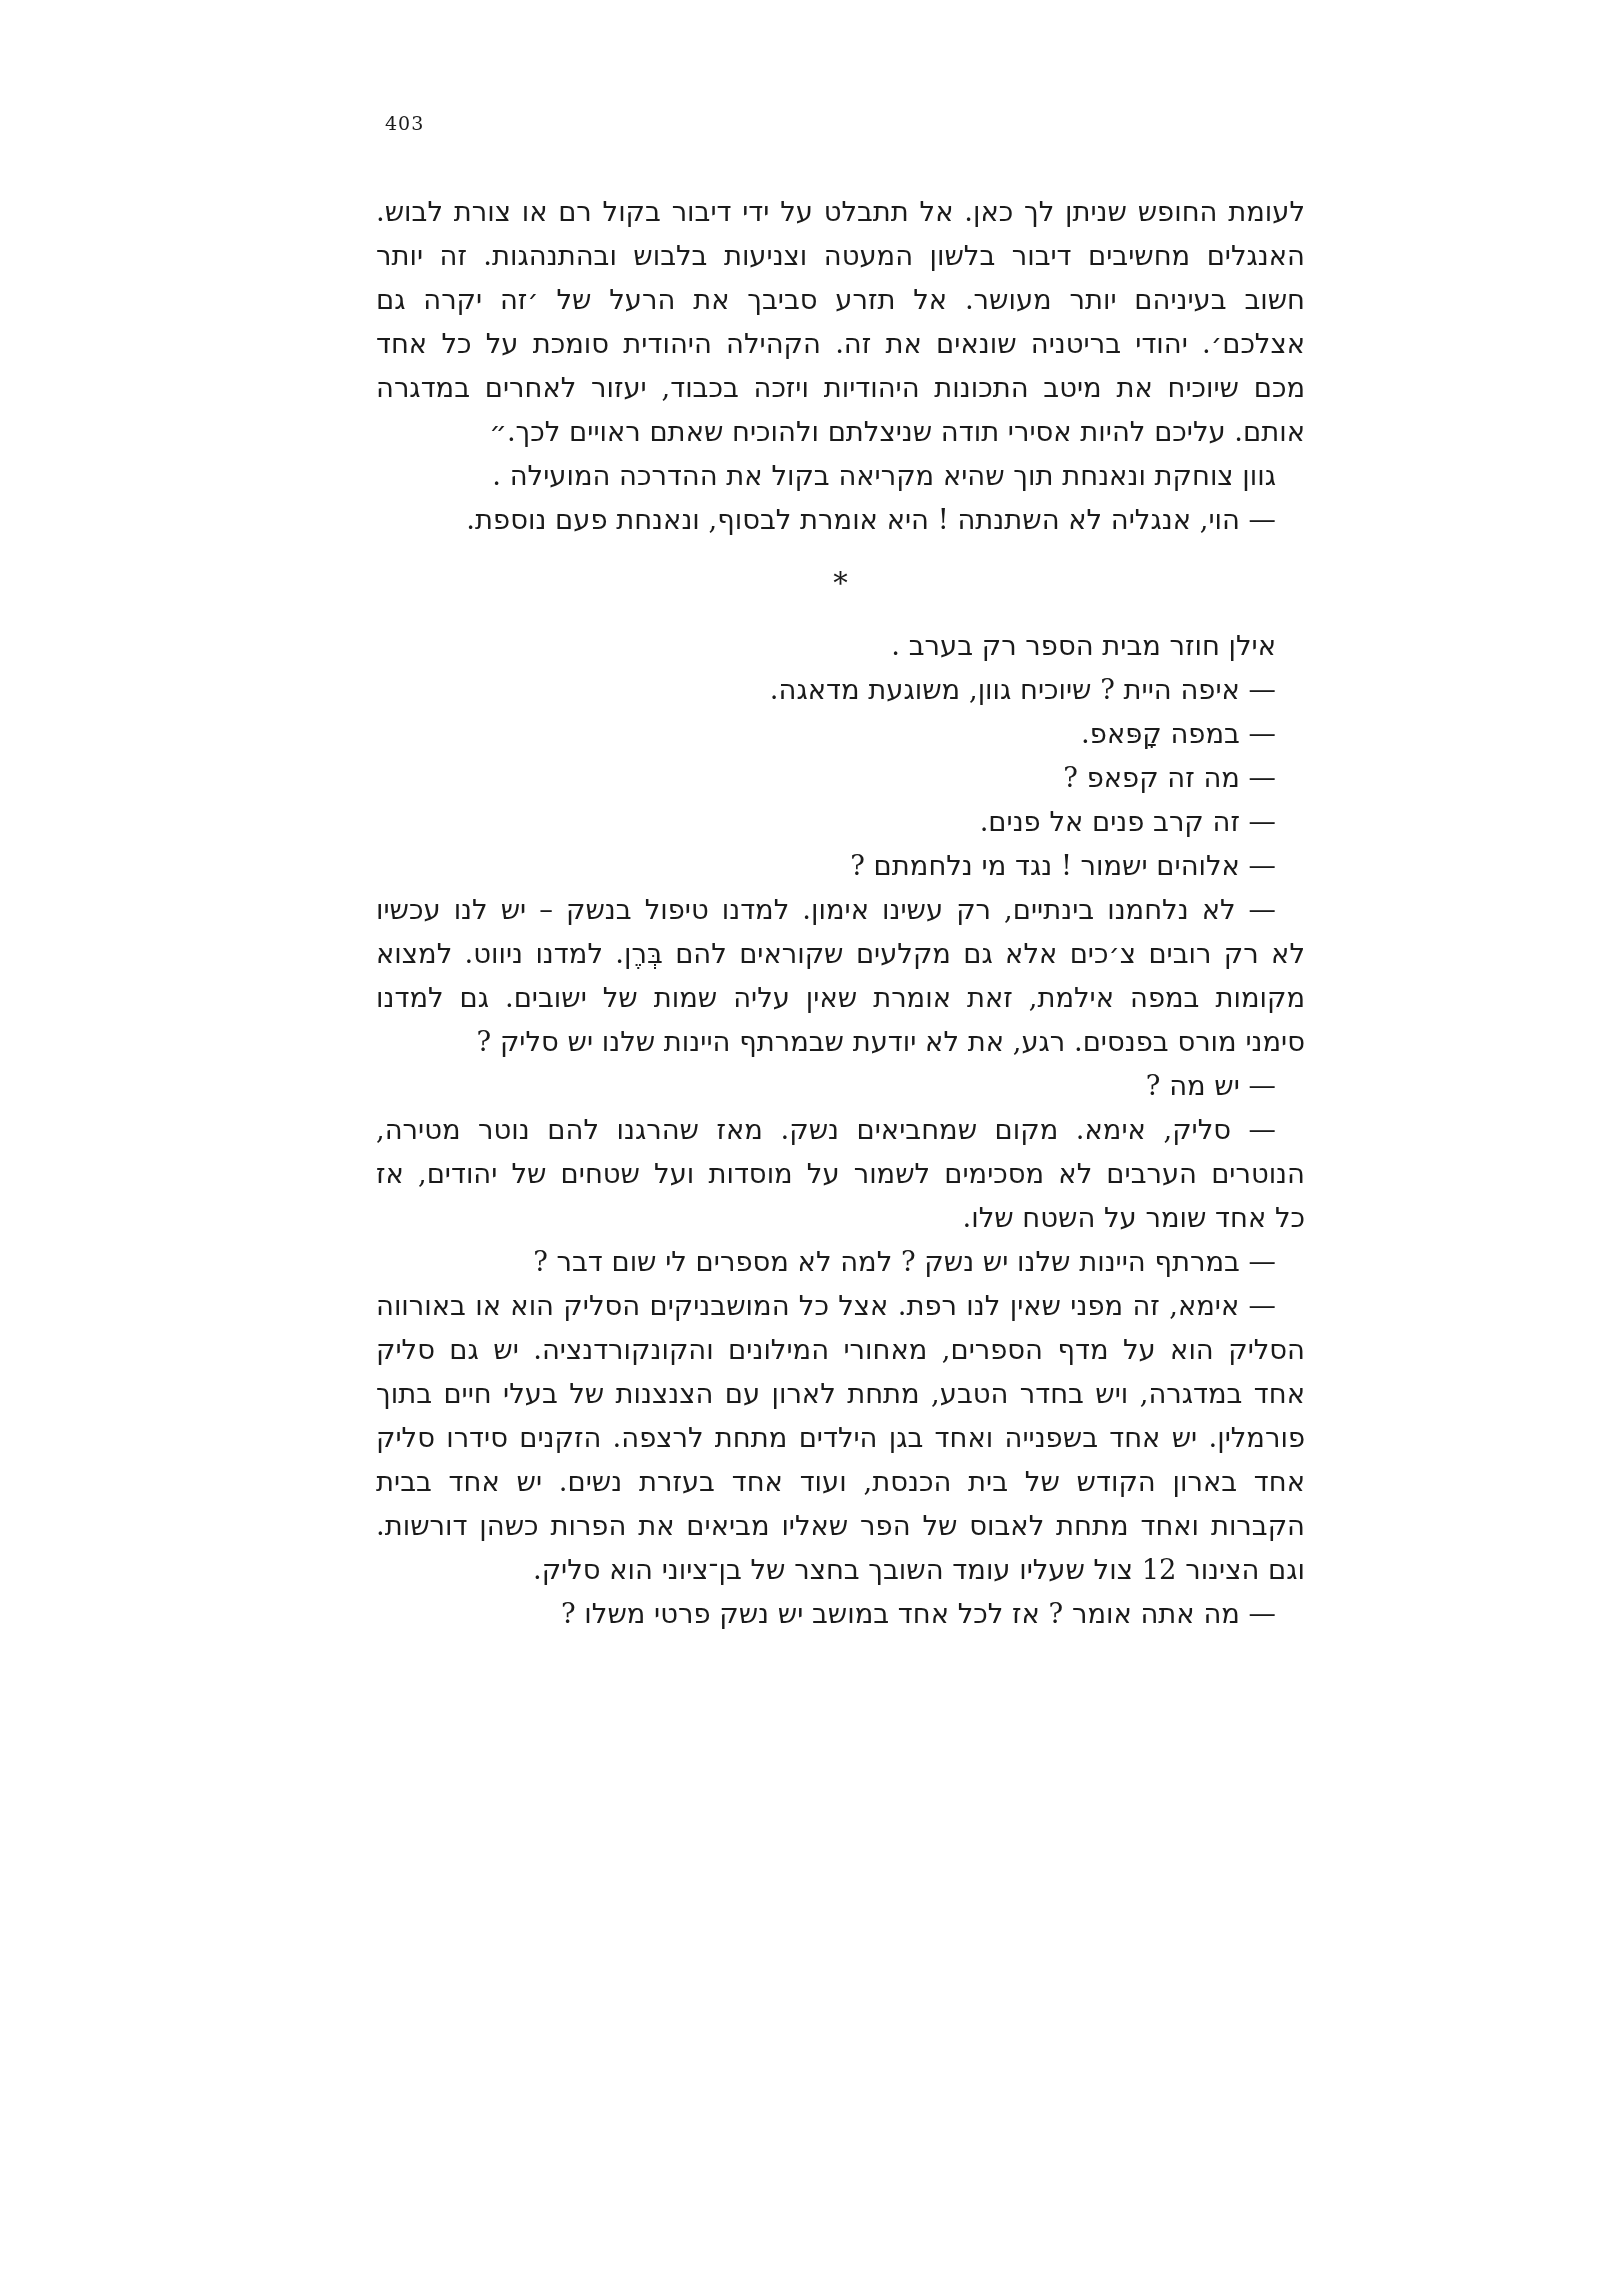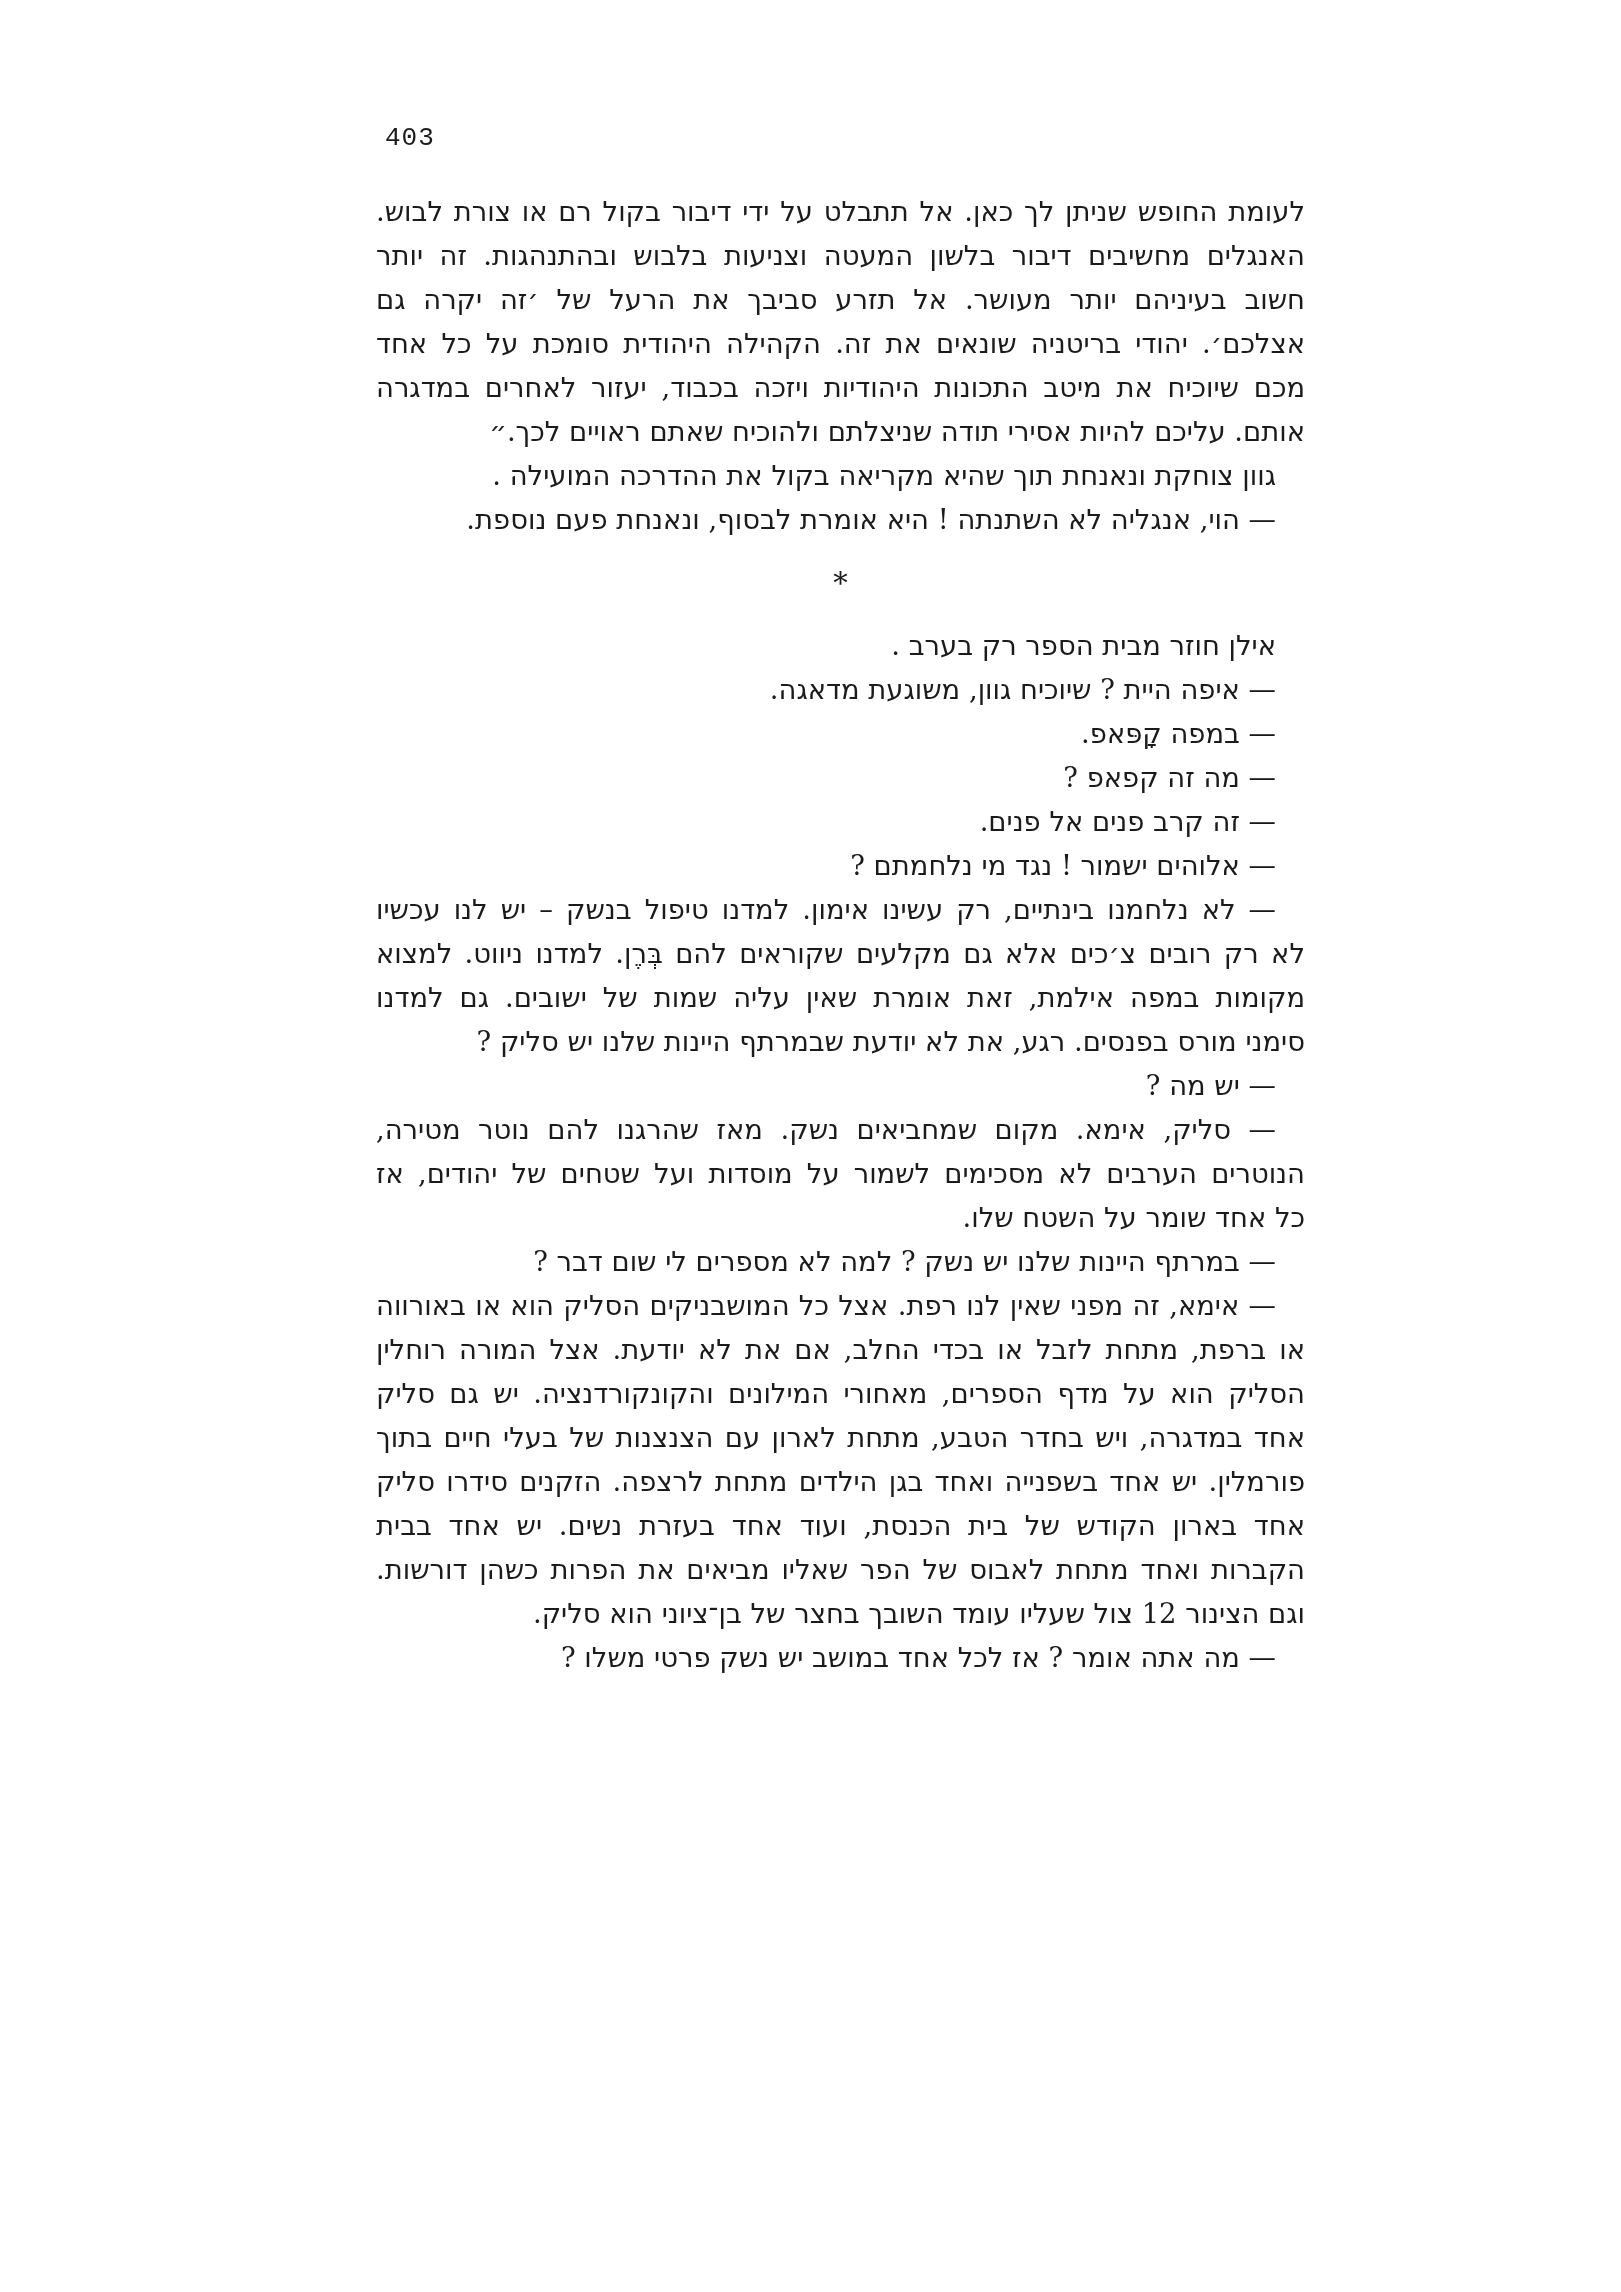--- a/index.html
+++ b/index.html
@@ -10,24 +10,23 @@
   body {
     width: 1621px;
     height: 2293px;
     position: relative;
     color: #1b1b1b;
     font-family: "DejaVu Serif", "DejaVu Sans", serif;
   }
   .page-number {
     position: absolute;
     left: 385px;
-    top: 123px;
-    font-size: 26px;
+    top: 112px;
+    font-size: 19px;
     letter-spacing: 1px;
-    font-family: Liberation Mono, monospace;
   }
   .text-block {
     position: absolute;
     top: 190px;
     right: 316px;
     width: 929px;
     direction: rtl;
     font-size: 27.4px;
     line-height: 44px;
     font-family: "DejaVu Serif", "DejaVu Sans", serif;
@@ -84,21 +83,20 @@
 
   <div class="line ind">— יש מה ?</div>
 
   <div class="line j ind">— סליק, אימא. מקום שמחביאים נשק. מאז שהרגנו להם נוטר מטירה,</div>
   <div class="line j">הנוטרים הערבים לא מסכימים לשמור על מוסדות ועל שטחים של יהודים, אז</div>
   <div class="line">כל אחד שומר על השטח שלו.</div>
 
   <div class="line ind">— במרתף היינות שלנו יש נשק ? למה לא מספרים לי שום דבר ?</div>
 
   <div class="line j ind">— אימא, זה מפני שאין לנו רפת. אצל כל המושבניקים הסליק הוא או באורווה</div>
-  <div class="line j">או ברפת, מתחת לזבל או בכדי החלב, אם את לא יודעת. אצל המורה רוחלין</div>
   <div class="line j">הסליק הוא על מדף הספרים, מאחורי המילונים והקונקורדנציה. יש גם סליק</div>
   <div class="line j">אחד במדגרה, ויש בחדר הטבע, מתחת לארון עם הצנצנות של בעלי חיים בתוך</div>
   <div class="line j">פורמלין. יש אחד בשפנייה ואחד בגן הילדים מתחת לרצפה. הזקנים סידרו סליק</div>
   <div class="line j">אחד בארון הקודש של בית הכנסת, ועוד אחד בעזרת נשים. יש אחד בבית</div>
   <div class="line j">הקברות ואחד מתחת לאבוס של הפר שאליו מביאים את הפרות כשהן דורשות.</div>
   <div class="line">וגם הצינור 12 צול שעליו עומד השובך בחצר של בן־ציוני הוא סליק.</div>
 
   <div class="line ind">— מה אתה אומר ? אז לכל אחד במושב יש נשק פרטי משלו ?</div>
 
 </div>

